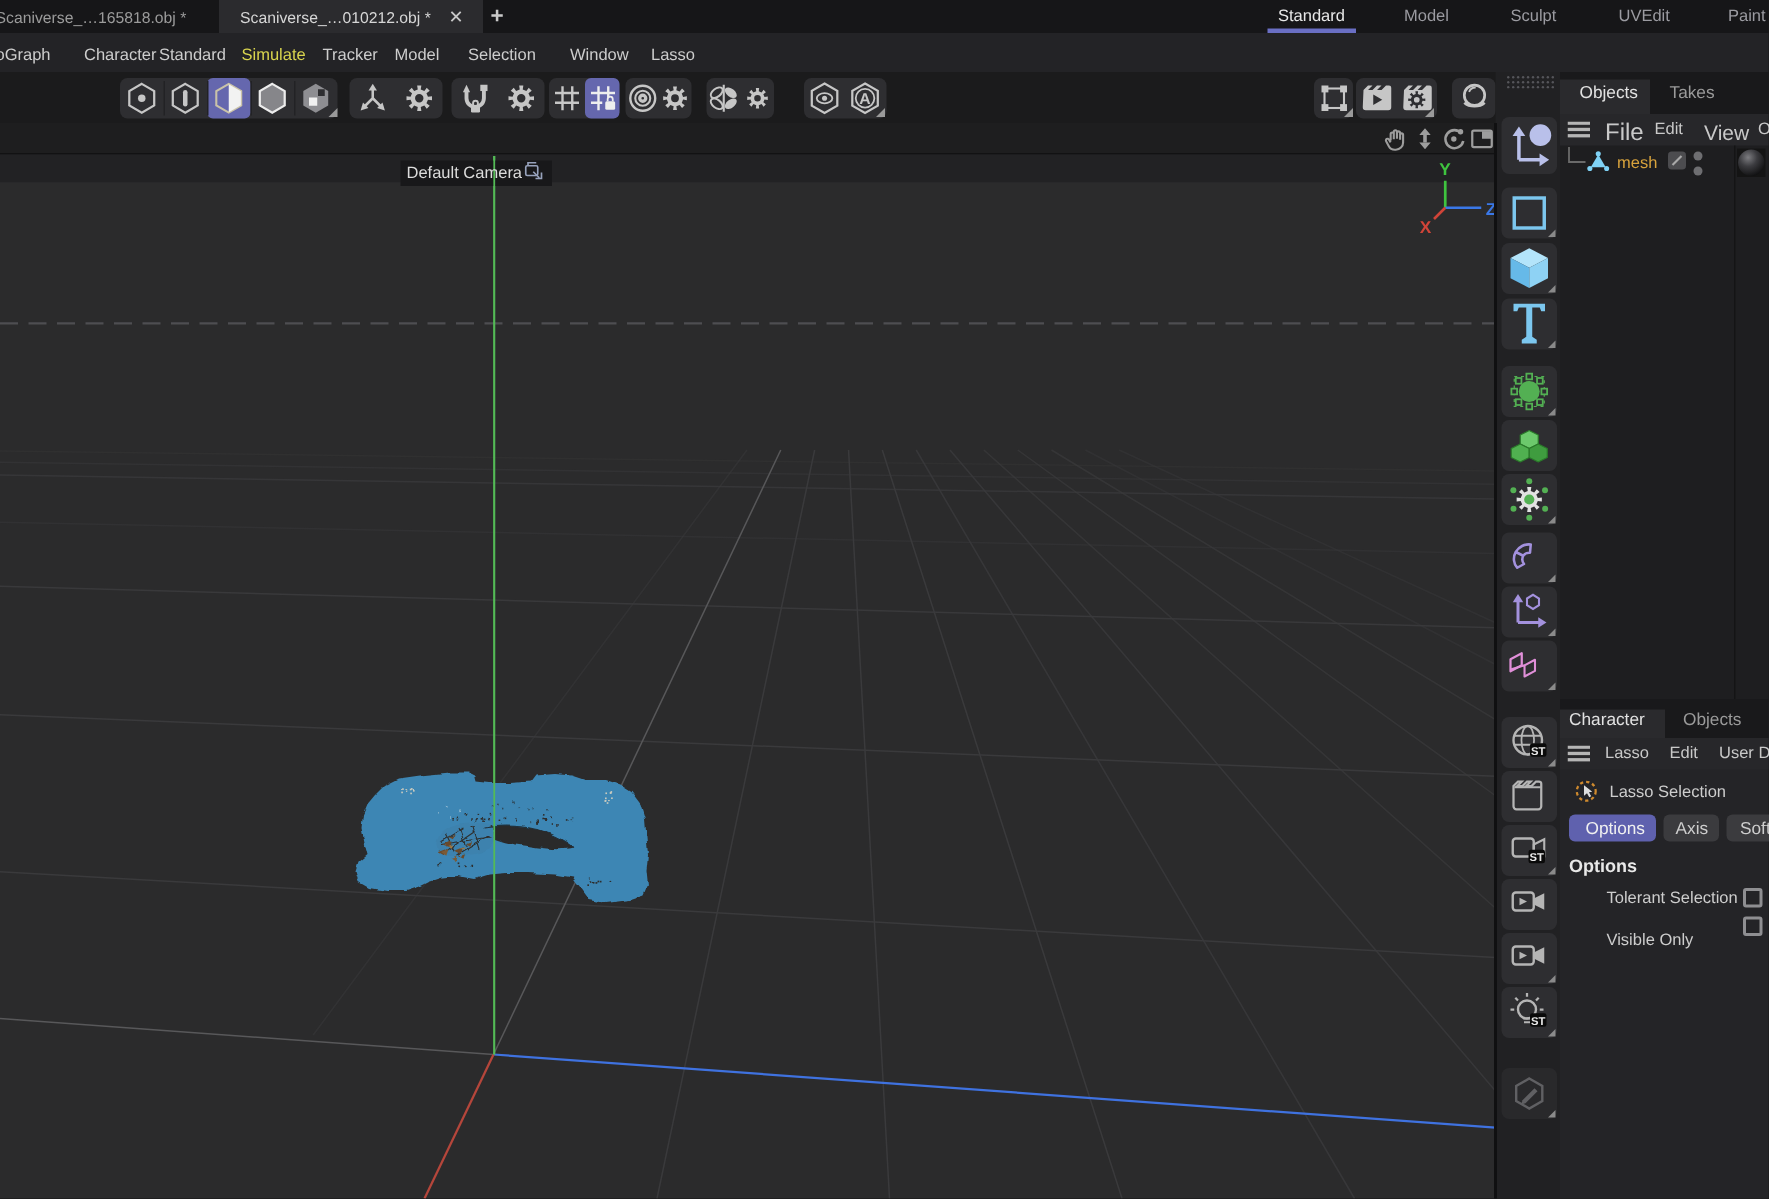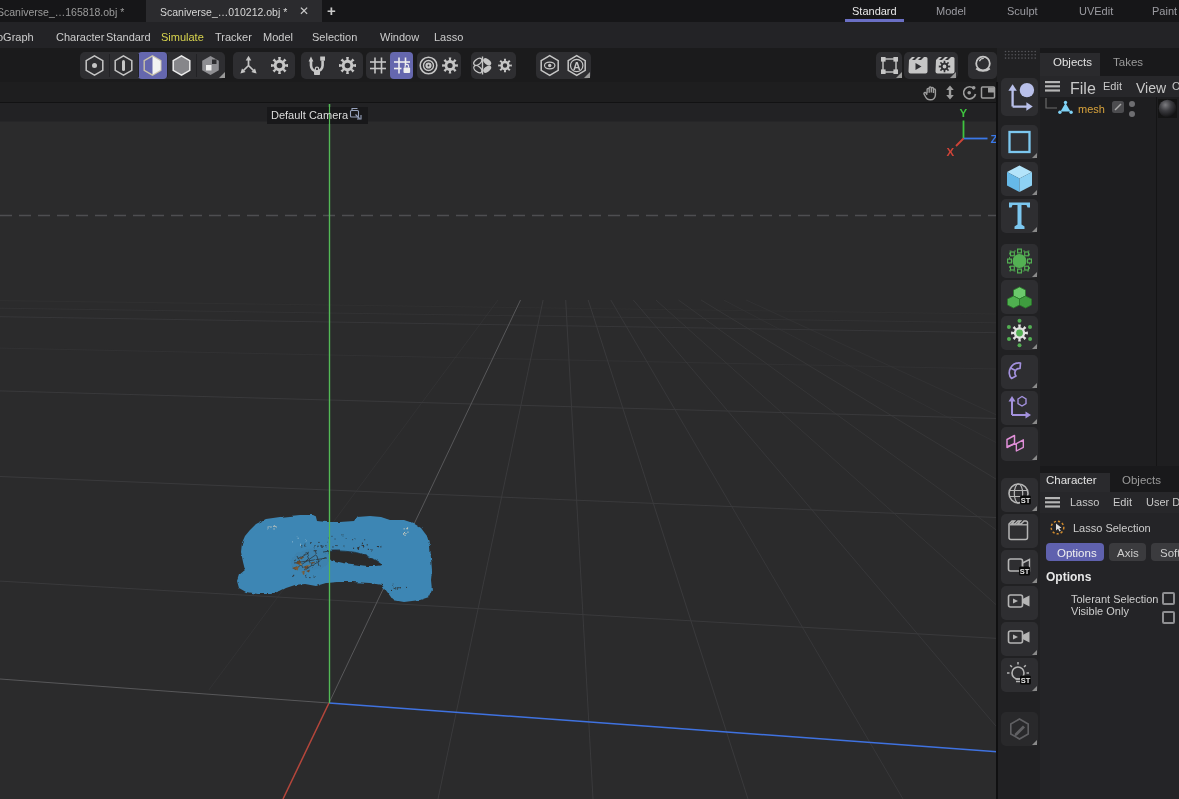--- a/index.html
+++ b/index.html
@@ -623,14 +623,14 @@
 <div class="txt" style="left:1073px;top:523px;font-size:11px;color:#cdcdcd">Lasso Selection</div>
 <div class="abs" style="left:1046px;top:543px;width:58px;height:18px;background:#5f61ae;border-radius:4px"></div>
 <div class="txt" style="left:1057px;top:548px;font-size:11.5px;color:#f0f0f0">Options</div>
 <div class="abs" style="left:1109px;top:543px;width:37px;height:18px;background:#3b3b3e;border-radius:4px"></div>
 <div class="txt" style="left:1117px;top:548px;font-size:11.5px;color:#cdcdcd">Axis</div>
 <div class="abs" style="left:1151px;top:543px;width:40px;height:18px;background:#3b3b3e;border-radius:4px"></div>
 <div class="txt" style="left:1160px;top:548px;font-size:11.5px;color:#cdcdcd">Soft</div>
 <div class="txt" style="left:1046px;top:571px;font-size:12px;font-weight:bold;color:#e8e8e8">Options</div>
 <div class="txt" style="left:1071px;top:594px;font-size:11px;color:#cdcdcd">Tolerant Selection</div>
 <div class="abs" style="left:1162px;top:592px;width:13px;height:13px;border:2px solid #8f8f92;border-radius:2px"></div>
-<div class="txt" style="left:1071px;top:606px;font-size:11px;color:#cdcdcd">Visible Only</div>
+<div class="txt" style="left:1071px;top:622px;font-size:11px;color:#cdcdcd">Visible Only</div>
 <div class="abs" style="left:1162px;top:611px;width:13px;height:13px;border:2px solid #8f8f92;border-radius:2px"></div>
 </div>
 </body></html>

